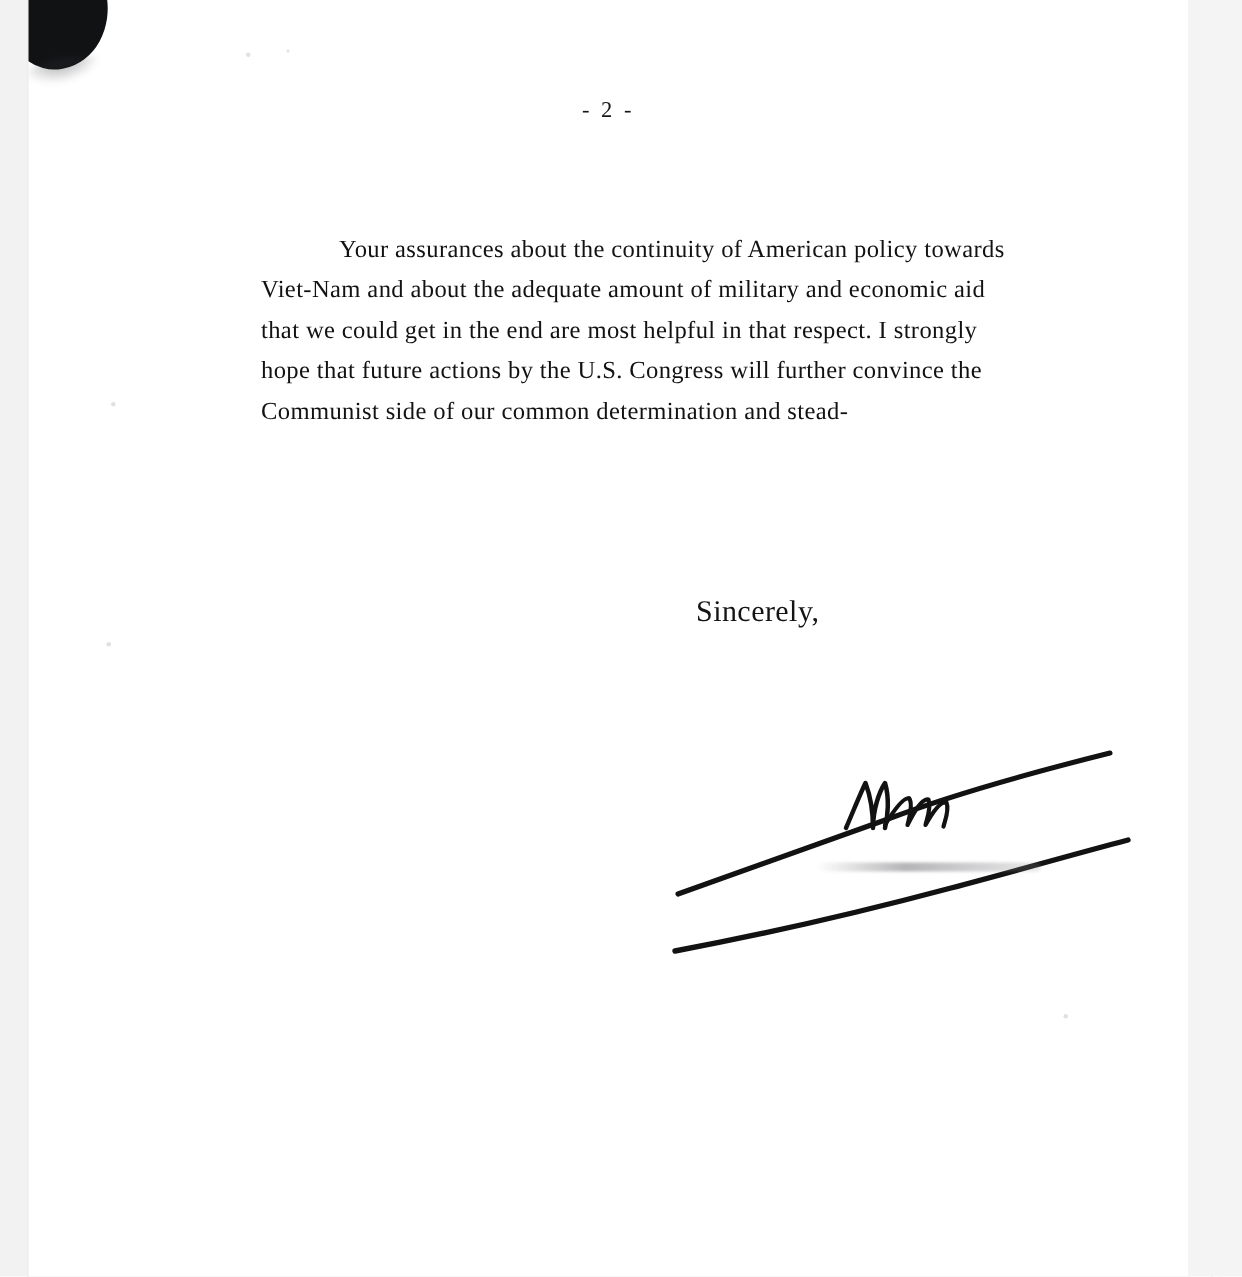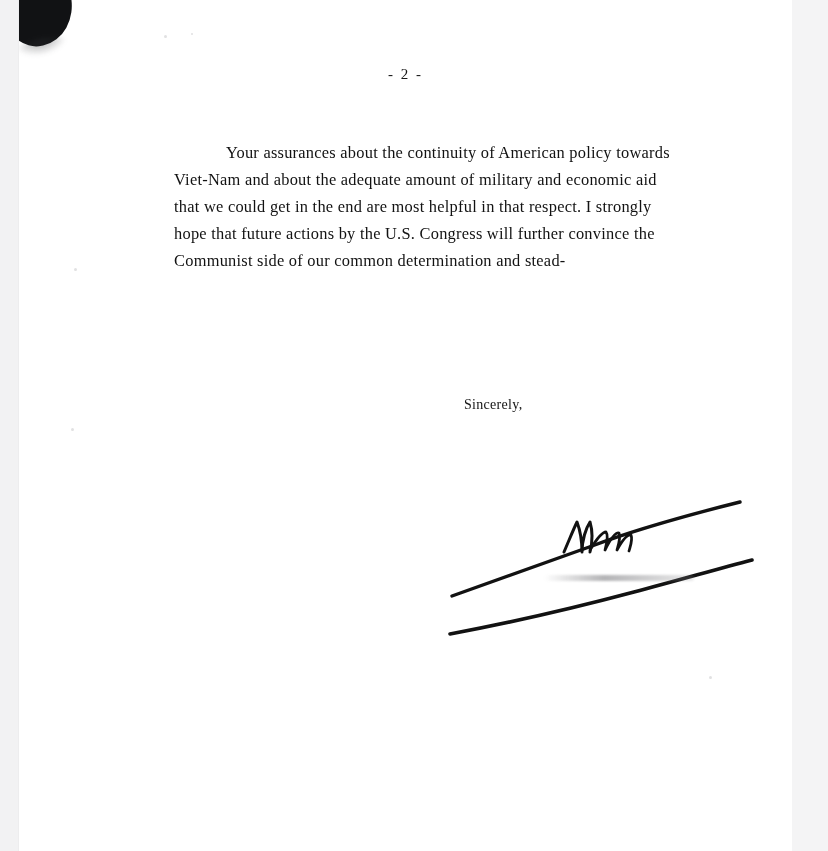--- a/index.html
+++ b/index.html
@@ -110,21 +110,21 @@
     text-align: center;
     font-family: "Liberation Serif", serif;
     font-size: 15px;
     letter-spacing: 2px;
     color: #171717;
   }
 
   .body-block {
     position: absolute;
     left: 155px;
-    top: 139px;
+    top: 152px;
     width: 500px;
     font-family: "Liberation Serif", serif;
     font-size: 16.4px;
     line-height: 27px;
     color: #121212;
     letter-spacing: .25px;
   }
   .body-block p {
     margin: 0;
     text-align: justify;
@@ -136,21 +136,21 @@
   }
   .body-block p:last-child {
     text-align: left;
   }
 
   .closing {
     position: absolute;
     left: 445px;
     top: 397px;
     font-family: "Liberation Serif", serif;
-    font-size: 14px;
+    font-size: 20px;
     color: #141414;
     letter-spacing: .3px;
   }
 
   
   .signature {
     position: absolute;
     left: 395px;
     top: 480px;
     width: 340px;

